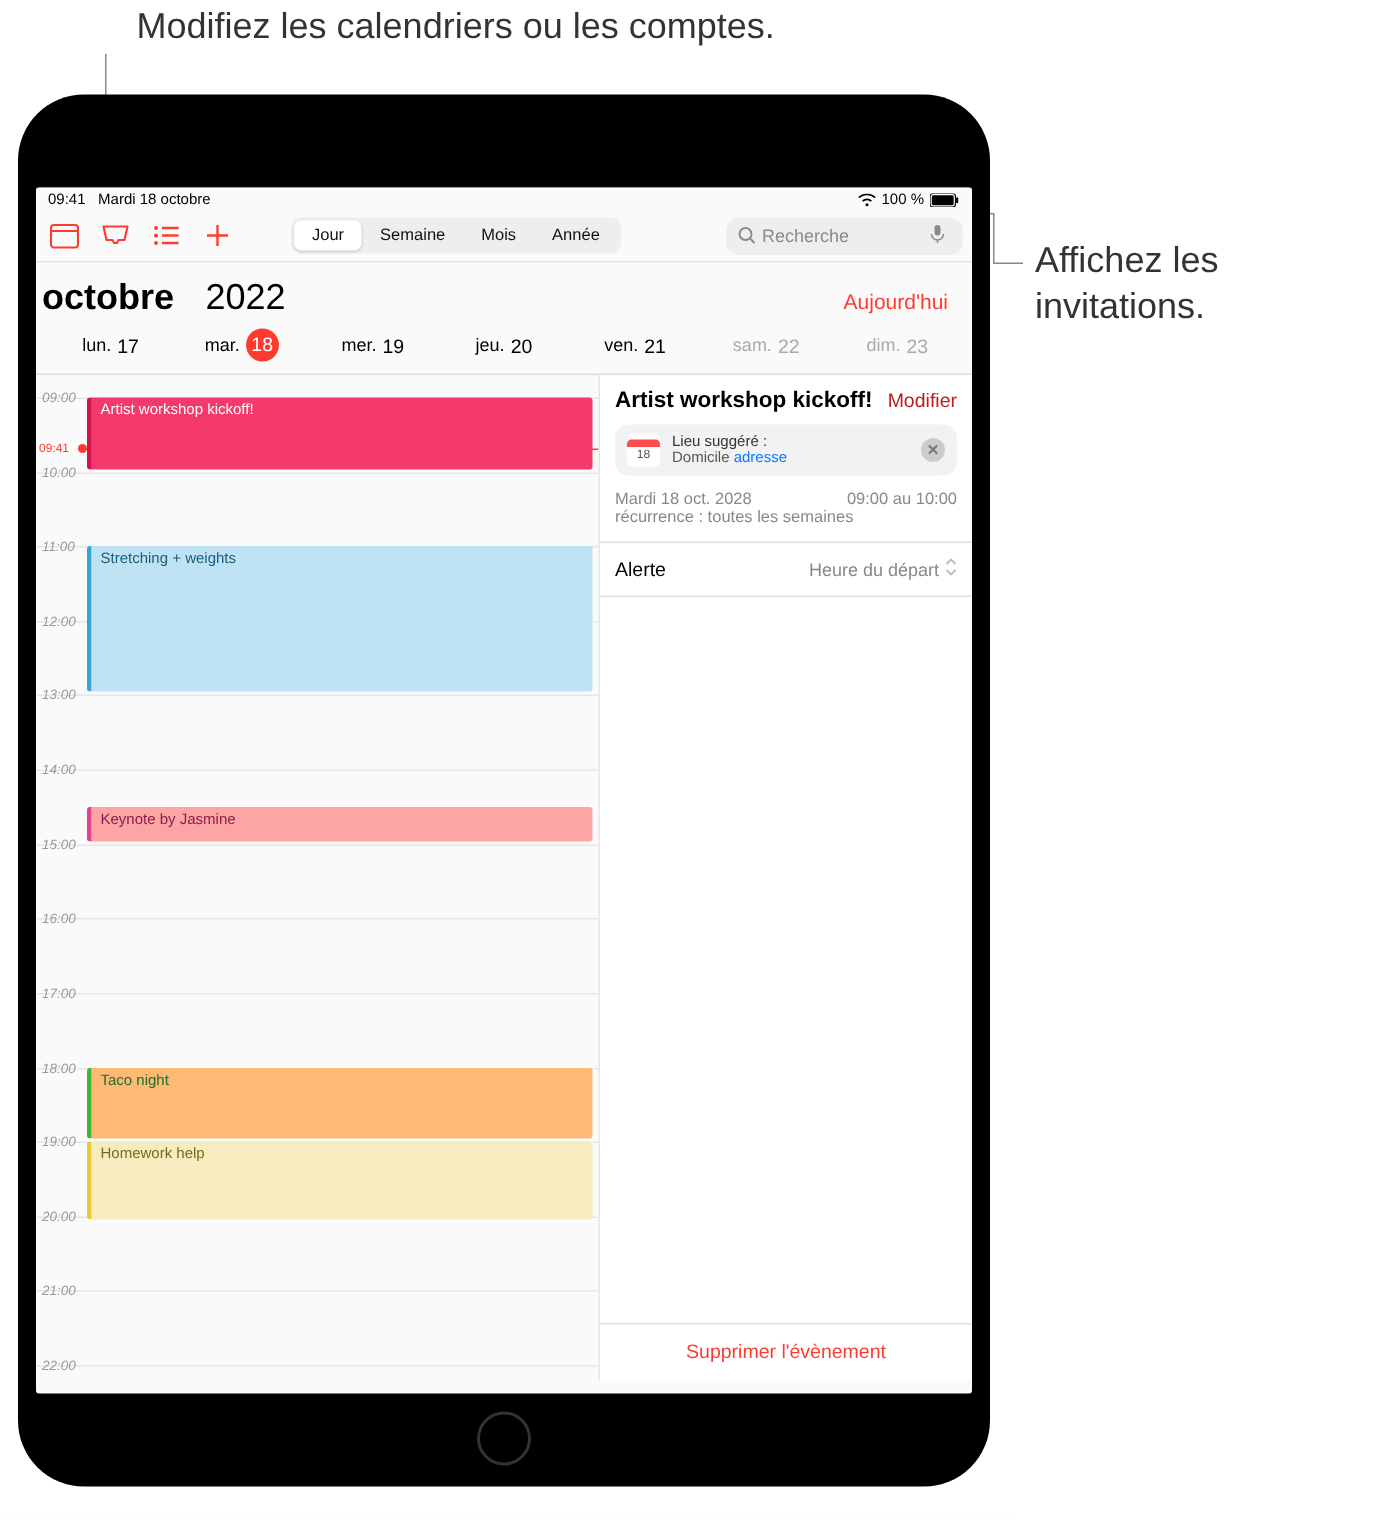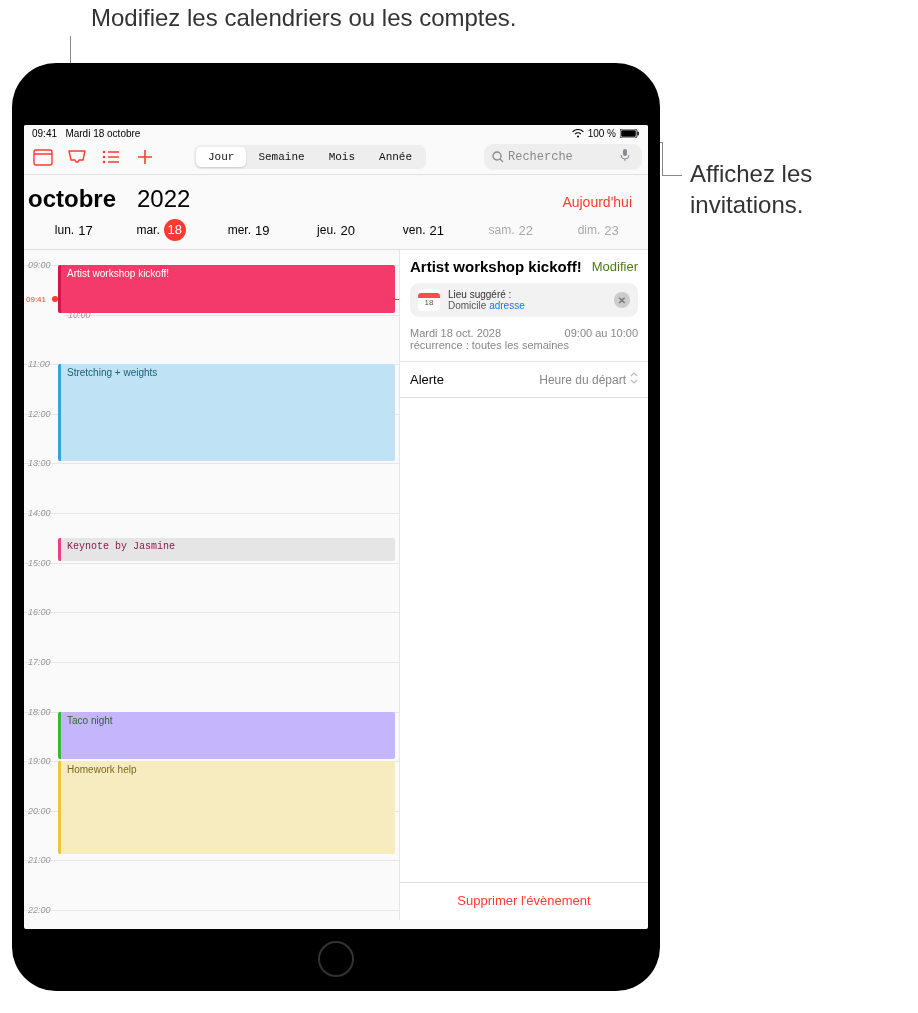--- a/index.html
+++ b/index.html
@@ -62,21 +62,20 @@
   .status-right { display: flex; align-items: center; gap: 4px; }
   .wifi, .battery { display: inline-flex; align-items: center; }
   
   .toolbar {
     display: flex;
     align-items: center;
     padding: 4px 6px;
     gap: 8px;
     background: #fafafa;
     border-bottom: 0.5px solid #e0e0e0;
-    font-family: Liberation Mono, monospace;
   }
   .tb-icon {
     width: 26px;
     height: 26px;
     display: flex;
     align-items: center;
     justify-content: center;
     color: #ff3b30;
   }
   .segmented {
@@ -203,39 +202,39 @@
     left: 34px;
     right: 4px;
     border-left: 3px solid;
     padding: 3px 6px;
     font-size: 10px;
     overflow: hidden;
     border-radius: 2px;
   }
   .event-pink { background: #f33a6a; border-left-color: #d4144c; color: #fff; font-weight: 500; }
   .event-blue { background: #bfe3f4; border-left-color: #37a3d9; color: #1a5d7a; }
-  .event-rose { background: #e5e5e5; border-left-color: #e9408d; color: #8a1d4b; font-family: Liberation Mono, monospace; }
-  .event-green { background: #c4b5fd; border-left-color: #3db535; color: #2a6a2a; }
+  .event-rose { background: #fca5a5; border-left-color: #e9408d; color: #8a1d4b; }
+  .event-green { background: #fdba74; border-left-color: #3db535; color: #2a6a2a; }
   .event-yellow { background: #f7ecc0; border-left-color: #e9c83a; color: #7a6a1d; }
   
   .detail {
     width: 248px;
     display: flex;
     flex-direction: column;
     font-size: 12px;
     background: #fff;
   }
   .detail-head {
     display: flex;
     align-items: center;
     padding: 8px 10px 4px 10px;
     gap: 6px;
   }
   .detail-title { font-size: 15px; font-weight: 700; flex: 1; }
-  .modify { color: #4d7c0f; font-size: 13px; }
+  .modify { color: #b91c1c; font-size: 13px; }
   .location-card {
     margin: 4px 10px;
     background: #f2f2f2;
     border-radius: 9px;
     padding: 6px 8px;
     display: flex;
     align-items: center;
     gap: 8px;
     font-size: 10px;
   }
@@ -417,21 +416,21 @@
           <span class="wd-label">dim.</span>
           <span class="wd-num">23</span>
         </div>
       </div>
 
     <div class="main">
       <div class="timeline" id="timeline">
           <div class="hour-row" style="top: 14.8889px;">
             <div class="hour-label">09:00</div>
           </div>
-          <div class="hour-row" style="top: 64.5185px; margin-left: 40px;">
+          <div class="hour-row" style="top: 64.5185px;">
             <div class="hour-label">10:00</div>
           </div>
           <div class="hour-row" style="top: 114.148px;">
             <div class="hour-label">11:00</div>
           </div>
           <div class="hour-row" style="top: 163.778px;">
             <div class="hour-label">12:00</div>
           </div>
           <div class="hour-row" style="top: 213.407px;">
             <div class="hour-label">13:00</div>
@@ -463,21 +462,21 @@
           <div class="hour-row" style="top: 660.074px;">
             <div class="hour-label">22:00</div>
           </div>
           <div class="now-line" style="top: 48.8025px;"></div>
           <div class="now-label" style="top: 48.8025px;">09:41</div>
           <div class="now-dot" style="top: 48.8025px;"></div>
           <div class="event event-pink" style="top: 14.8889px; height: 47.6296px;">Artist workshop kickoff!</div>
           <div class="event event-blue" style="top: 114.148px; height: 97.2593px;">Stretching + weights</div>
           <div class="event event-rose" style="top: 287.852px; height: 22.8148px;">Keynote by Jasmine</div>
           <div class="event event-green" style="top: 461.556px; height: 47.6296px;">Taco night</div>
-          <div class="event event-yellow" style="top: 511.185px; height: 93px;">Homework help</div>
+          <div class="event event-yellow" style="top: 511.185px; height: 52px;">Homework help</div>
         </div>
 
       <div class="detail">
         <div class="detail-head">
           <span class="detail-title">Artist workshop kickoff!</span>
           <span class="modify">Modifier</span>
         </div>
         <div class="location-card">
           <div class="loc-icon">
             <div style="background:#ff4d4d;width:100%;height:5px;border-radius:3px 3px 0 0;"></div>

